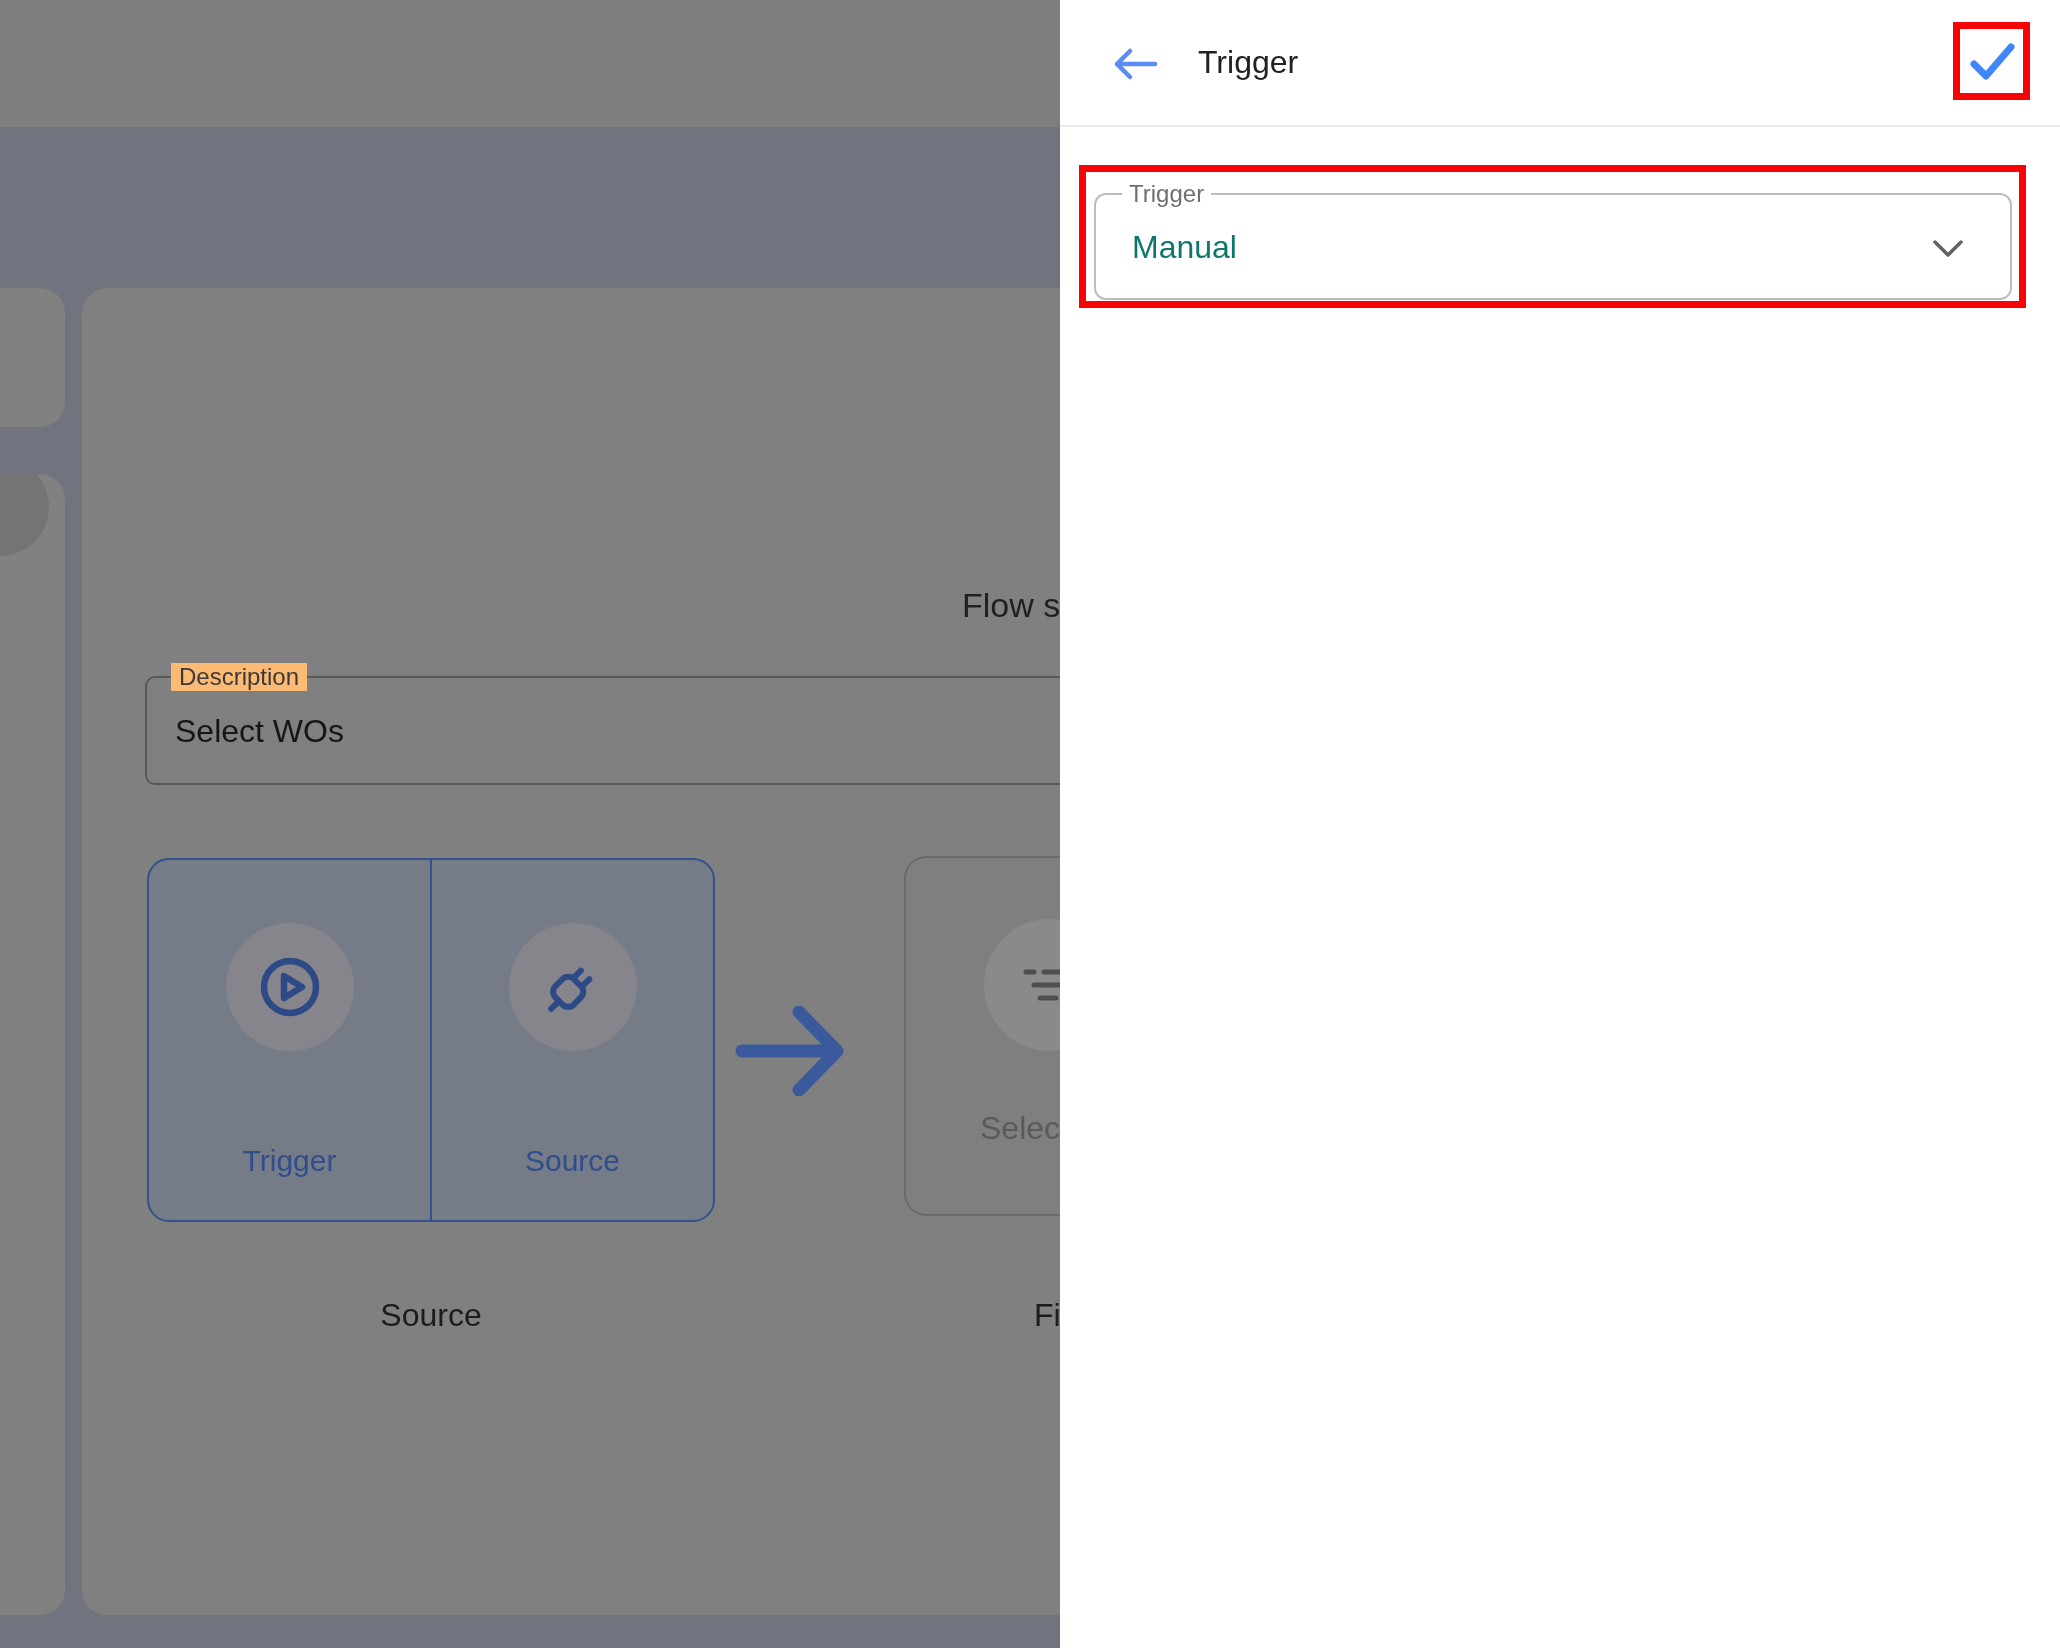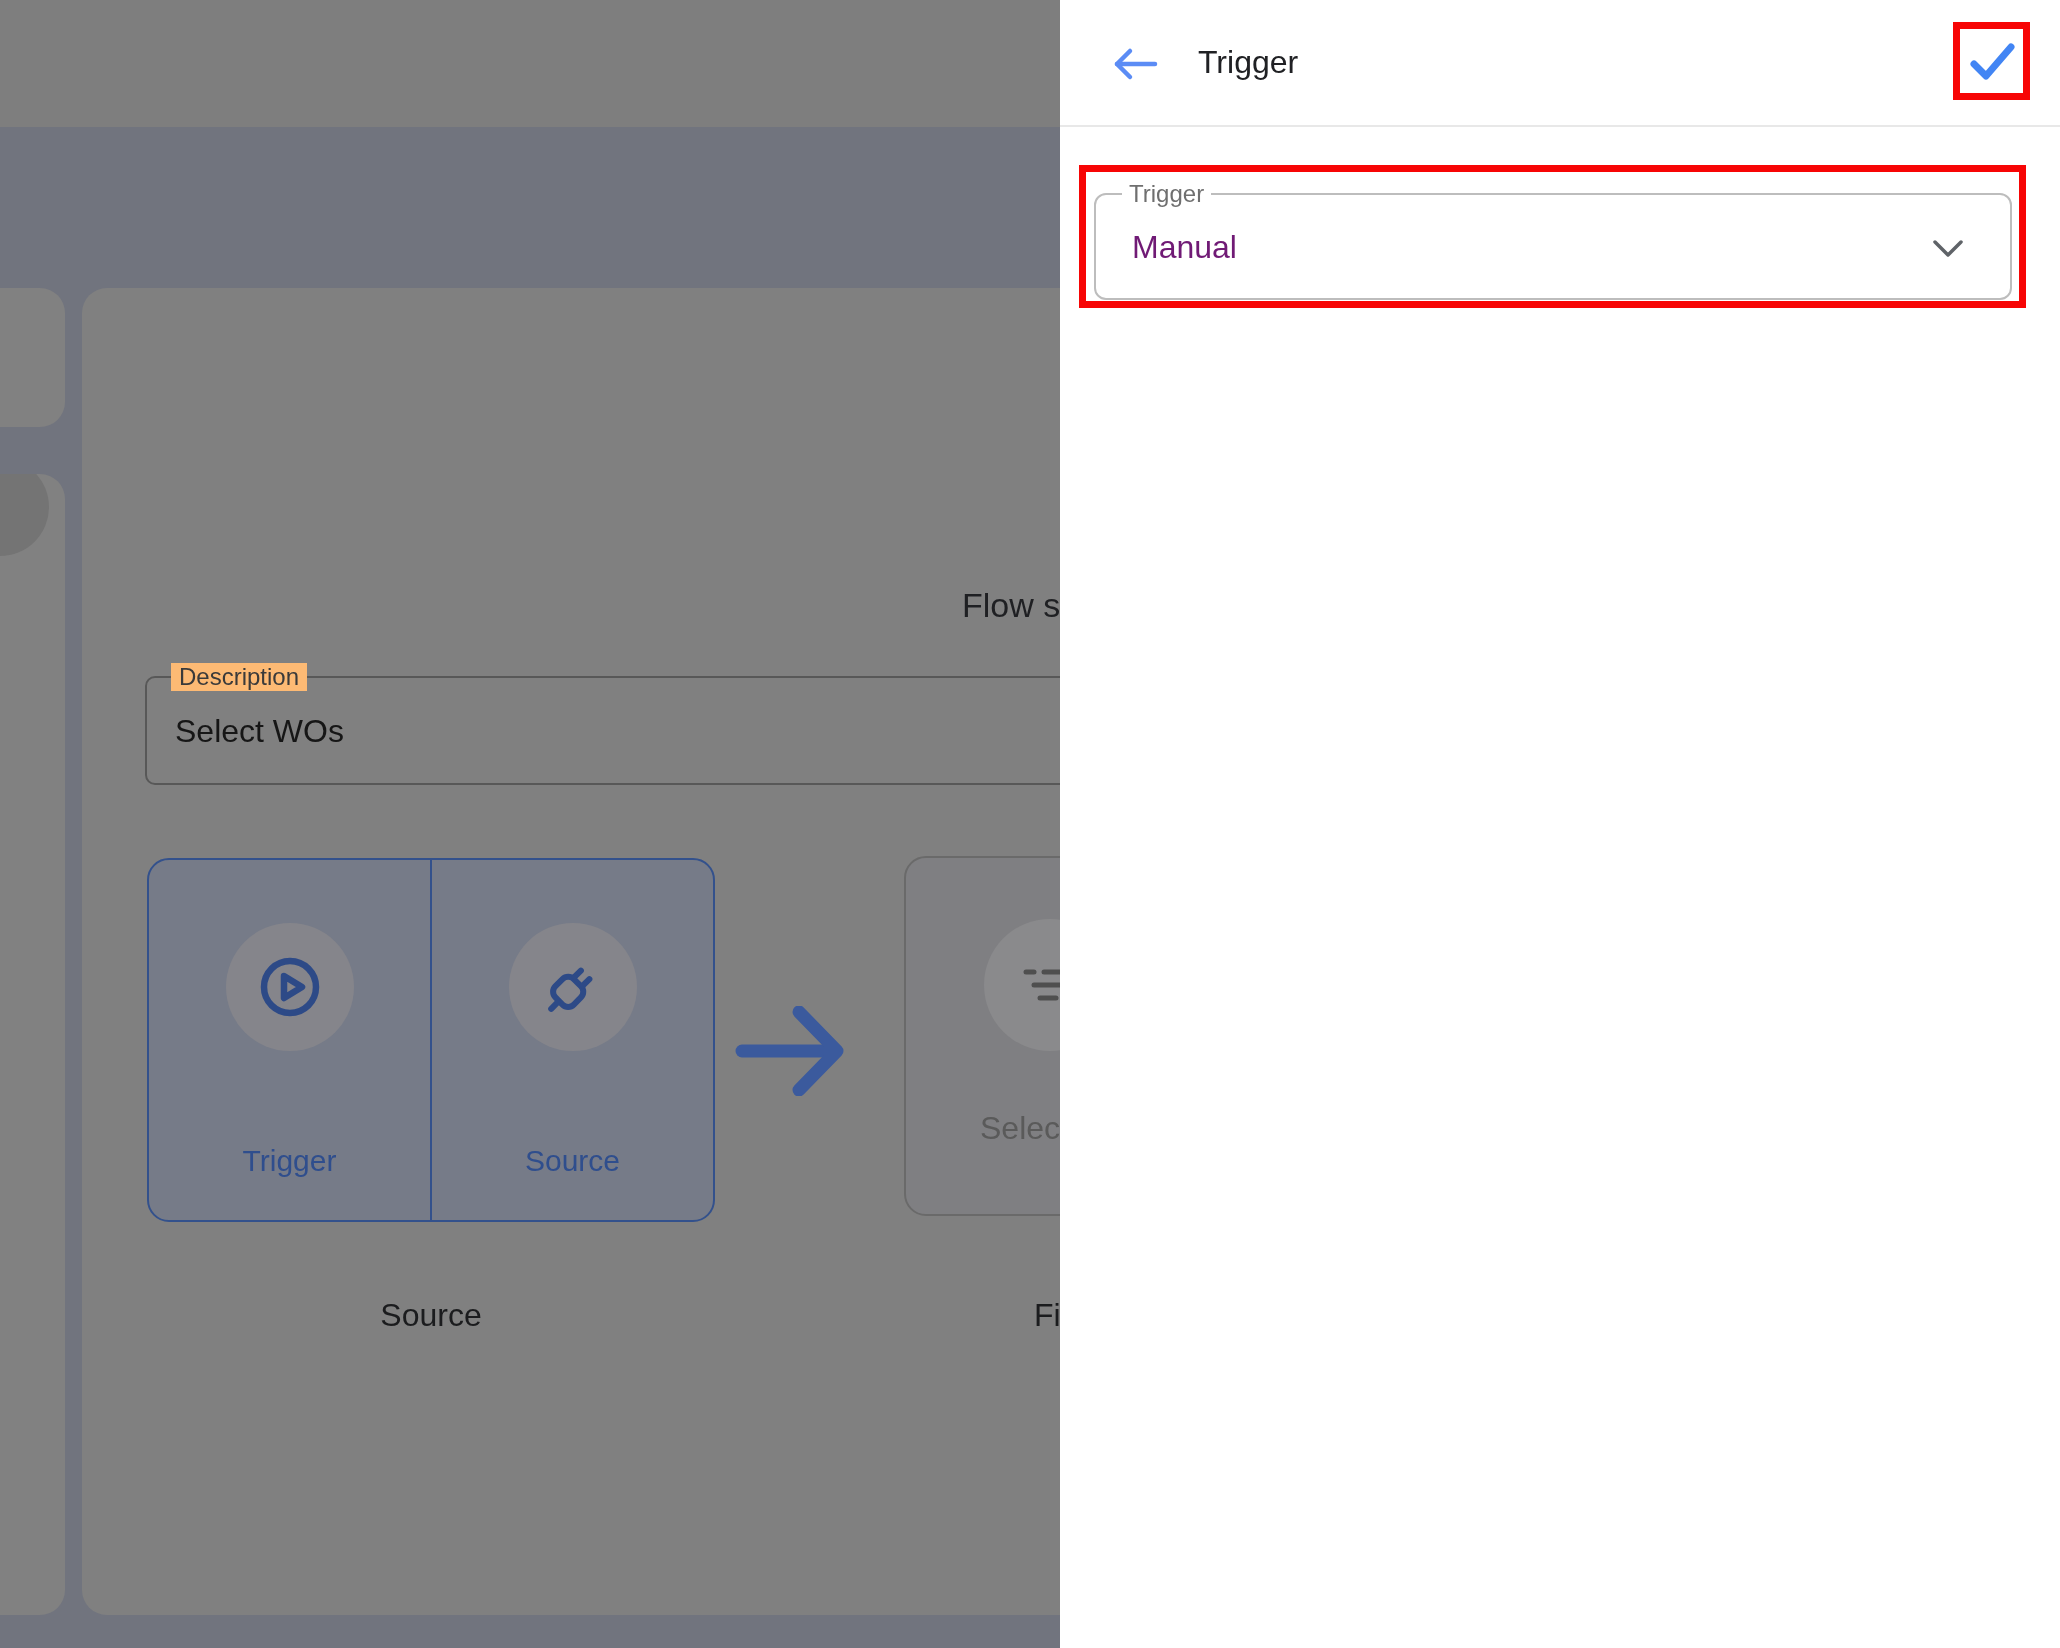--- a/index.html
+++ b/index.html
@@ -42,21 +42,21 @@
   .back-btn { position:absolute; left:50px; top:45px; width:50px; height:38px; cursor:pointer; background:none; border:none; }
   .panel-title { position:absolute; left:138px; top:44px; font-size:32px; font-weight:500; color:#202124; white-space:nowrap; }
   .check-btn { position:absolute; left:904px; top:34px; width:56px; height:56px; cursor:pointer; background:none; border:none; }
 
   .hl-rect { position:absolute; border:7px solid #f70505; z-index:12; pointer-events:none; }
   .hl-check { left:893px; top:22px; width:77px; height:78px; }
   .hl-field { left:19px; top:165px; width:947px; height:143px; }
 
   .trigger-field { position:absolute; left:34px; top:193px; width:918px; height:107px; border:2px solid #bdbdbd; border-radius:12px; cursor:pointer; background:#fff; }
   .trigger-label { position:absolute; left:26px; top:-15px; background:#ffffff; padding:0 7px; font-size:24px; color:#6f6f6f; }
-  .trigger-value { position:absolute; left:36px; top:34px; font-size:32px; color:#701a75; }
+  .trigger-value { position:absolute; left:36px; top:34px; font-size:32px; color:#0f766e; }
   .trigger-chevron { position:absolute; right:42px; top:42px; }
 
   svg { display:block; }
 </style>
 </head>
 <body>
 
 <div class="topbar"></div>
 
 <div class="side-card small"></div>

